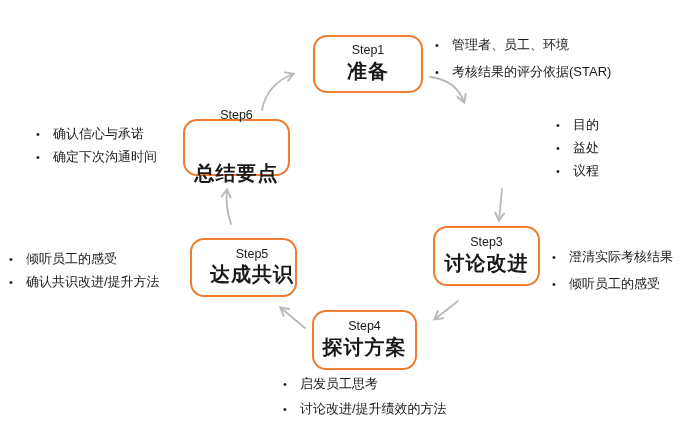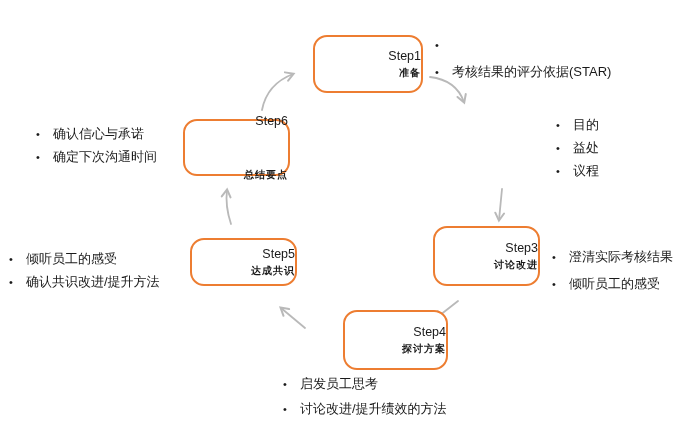--- a/index.html
+++ b/index.html
@@ -4,29 +4,29 @@
 <style>
   :root { --accent:#ED7D31; --arrow:#B9B9B9; --ink:#1A1A1A; }
   * { margin:0; padding:0; box-sizing:border-box; }
   body { background:#fff; font-family:"Liberation Sans","DejaVu Sans",sans-serif; }
   .canvas{
     position:relative; width:700px; height:434px; background:#fff; overflow:hidden;
   }
   .arrow-layer{ position:absolute; left:0; top:0; width:700px; height:434px; pointer-events:none; }
   .step-box{
     position:absolute; border:2px solid var(--accent); border-radius:14px; background:#fff;
-    display:flex; flex-direction:column; align-items:flex-end; justify-content:center; gap:3px;
+    display:flex; flex-direction:column; align-items:center; justify-content:center; gap:3px;
   }
   .step-label{ font-size:12.5px; color:var(--ink); line-height:1.1; }
-  .step-title{ font-size:10px; font-weight:bold; color:var(--ink); line-height:1.15; letter-spacing:1px; }
+  .step-title{ font-size:20px; font-weight:bold; color:var(--ink); line-height:1.15; letter-spacing:1px;font-family:Liberation Mono, monospace; }
   .box-s1{ left:313px; top:35px;  width:110px; height:58px; }
   .box-s2{ left:442px; top:117px; width:103px; height:61px; }
   .box-s3{ left:433px; top:226px; width:107px; height:60px; }
-  .box-s4{ left:312px; top:310px; width:105px; height:60px;margin-left:31px; }
-  .box-s5{ left:190px; top:238px; width:107px; height:48px;padding-left:17px; }
+  .box-s4{ left:312px; top:310px; width:105px; height:60px; }
+  .box-s5{ left:190px; top:238px; width:107px; height:59px;padding-left:17px; }
   .box-s6{ left:183px; top:119px; width:107px; height:57px;gap:40px; }
   .notes{ position:absolute; display:flex; flex-direction:column; }
   .note{ display:flex; align-items:baseline; font-size:13px; color:var(--ink); white-space:nowrap; line-height:18px; }
   .bullet{ width:17px; font-size:11px; color:var(--ink); flex:0 0 17px; }
   .notes-s1{ left:435px; top:36px;  gap:9px; }
   .notes-s2{ left:556px; top:116px; gap:5px; }
   .notes-s3{ left:552px; top:248px; gap:9px; }
   .notes-s4{ left:283px; top:375px; gap:7px; }
   .notes-s5{ left:9px;   top:250px; gap:5px; }
   .notes-s6{ left:36px;  top:125px; gap:5px; }
@@ -67,20 +67,21 @@
     <div class="step-title">达成共识</div>
   </div>
   <div class="step-box box-s6">
     <div class="step-label">Step6</div>
     <div class="step-title">总结要点</div>
   </div>
 
   <div class="notes notes-s1">
     <div class="note">
       <span class="bullet">•</span>
+      <span>管理者、员工、环境</span>
     </div>
     <div class="note">
       <span class="bullet">•</span>
       <span>考核结果的评分依据(STAR)</span>
     </div>
   </div>
 
   <div class="notes notes-s2">
     <div class="note">
       <span class="bullet">•</span>

